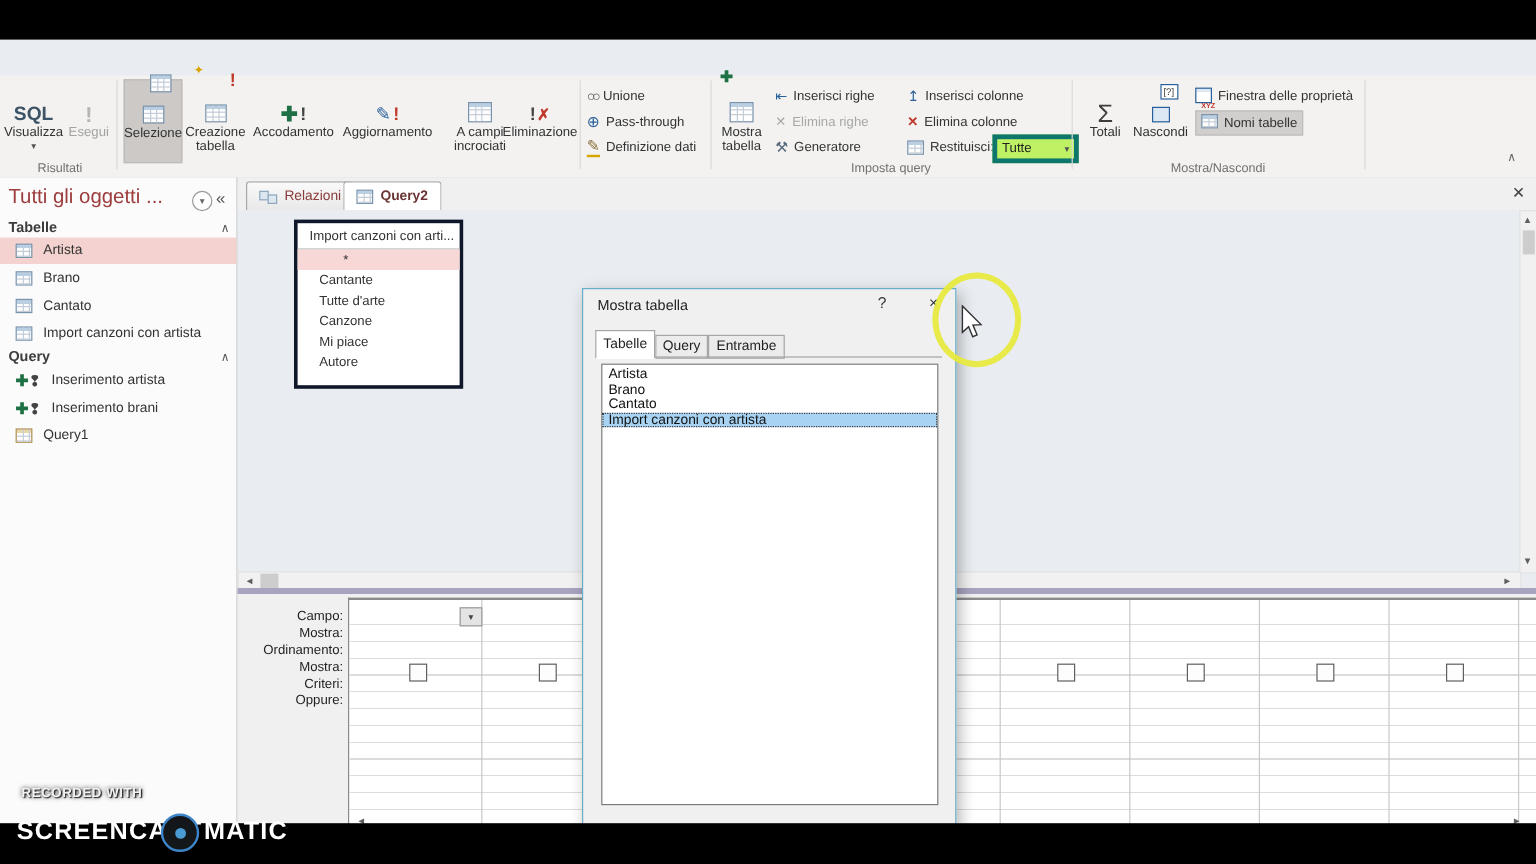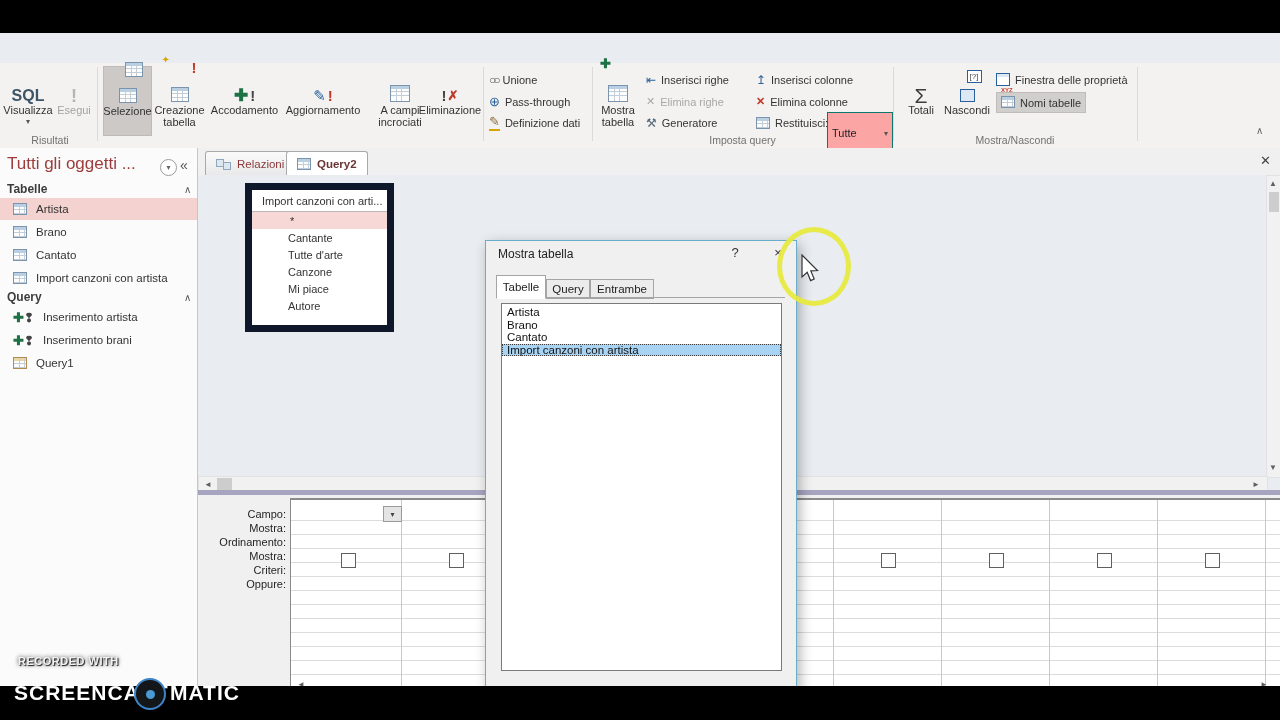--- a/index.html
+++ b/index.html
@@ -26,22 +26,22 @@
   .glabel{position:absolute;top:71px;font-size:10.5px;color:#717171;text-align:center;}
   .gdiv{position:absolute;top:4px;height:74px;width:1px;background:#dcdad8;}
   .tblico{display:inline-block;width:16px;height:13px;border:1px solid #7b94ad;background:
       linear-gradient(to bottom,#b9cfe4 0 3px,#fdfdfd 3px);position:relative;}
   .tblico:before{content:"";position:absolute;left:0;top:5px;width:100%;height:1px;background:#c3cdd8;box-shadow:0 4px 0 #c3cdd8;}
   .tblico:after{content:"";position:absolute;left:5px;top:0;width:1px;height:100%;background:#c3cdd8;box-shadow:5px 0 0 #c3cdd8;}
   .tblico.sm{width:12px;height:10px;}
   .excl{font-weight:bold;font-size:15px;color:#444;}
   .excl.red{color:#c0392b;}
   .ovl{position:relative;display:inline-block;}
-  .combo{background:#fca5a5;border:1px solid #0f766e;font-size:11px;display:flex;align-items:center;
-         justify-content:space-between;padding:12px 4px;color:#222;}
+  .combo{background:#bef264;border:4px solid #0f766e;font-size:11px;display:flex;align-items:center;
+         justify-content:space-between;padding:0 4px;color:#222;}
   .chk{position:absolute;width:13px;height:13px;border:1px solid #5f5f5f;background:#fdfdfd;}
   
   .sidebar{left:0;top:148px;width:197px;height:539px;background:#fbfbfb;border-right:1px solid #c6c6c6;}
   .navtitle{position:absolute;left:7px;top:6px;font-size:17px;color:#9d3c3c;}
   .navhdr{position:absolute;left:7px;font-size:12px;font-weight:bold;color:#3c3c3c;}
   .navitem{position:absolute;left:0;width:197px;height:22px;display:flex;align-items:center;gap:9px;
            padding-left:13px;box-sizing:border-box;font-size:11.5px;color:#333;}
   .navitem.sel{background:#f3d2cf;}
   .chev{position:absolute;color:#5a5a5a;font-size:10px;}
   .circbtn{position:absolute;width:15px;height:15px;border:1px solid #9a9a9a;border-radius:50%;
@@ -52,23 +52,23 @@
   .tabstrip{left:198px;top:148px;width:1082px;height:27px;background:#f0f0f0;border-bottom:1px solid #bcbcbc;}
   .doctab{position:absolute;top:3px;height:24px;display:flex;align-items:center;gap:6px;font-size:11.5px;
           padding:0 10px;border:1px solid #a8a8a8;border-bottom:none;border-radius:3px 3px 0 0;
           background:linear-gradient(#fafafa,#e8e8e8);color:#8a3a3a;}
   .doctab.active{background:#fff;font-weight:bold;color:#6b3434;}
   .relico{display:inline-block;width:15px;height:11px;position:relative;}
   .relico:before,.relico:after{content:"";position:absolute;width:6px;height:6px;border:1px solid #8fa7bd;background:#dde7f0;}
   .relico:before{left:0;top:0;}
   .relico:after{right:0;bottom:0;}
   .surface{left:198px;top:175px;width:1068px;height:301px;background:#e9edf1;}
-  .card{position:absolute;left:47px;top:8px;width:135px;height:135px;background:#fff;border:7px solid #0f172a;font-size:11px;color:#333;}
+  .card{position:absolute;left:47px;top:8px;width:135px;height:135px;background:#fff;border:3px solid #0f172a;font-size:11px;color:#333;}
   .cardhdr{height:21px;display:flex;align-items:center;padding-left:10px;border-bottom:1px solid #b9b9b9;}
-  .cardrow{height:17px;display:flex;align-items:center;padding-left:36px;}
+  .cardrow{height:17px;display:flex;align-items:center;padding-left:18px;}
   .cardrow.star{background:#f7d8d6;padding-left:38px;}
   
   .sb{background:#f1f1f1;border:1px solid #e2e2e2;}
   .sbarrow{position:absolute;font-size:8px;color:#5f5f5f;display:flex;align-items:center;justify-content:center;}
   .sbthumb{position:absolute;background:#cdcdcd;}
   .splitter{left:198px;top:490px;width:1082px;height:5px;background:#a6a4bf;}
   
   .gridpane{left:198px;top:495px;width:1082px;height:192px;background:#f0f0f0;}
   .gridlabel{position:absolute;font-size:11px;color:#1f1f1f;width:88px;text-align:right;}
   .gcols{position:absolute;left:92px;top:3px;width:990px;height:189px;background:#fff;

